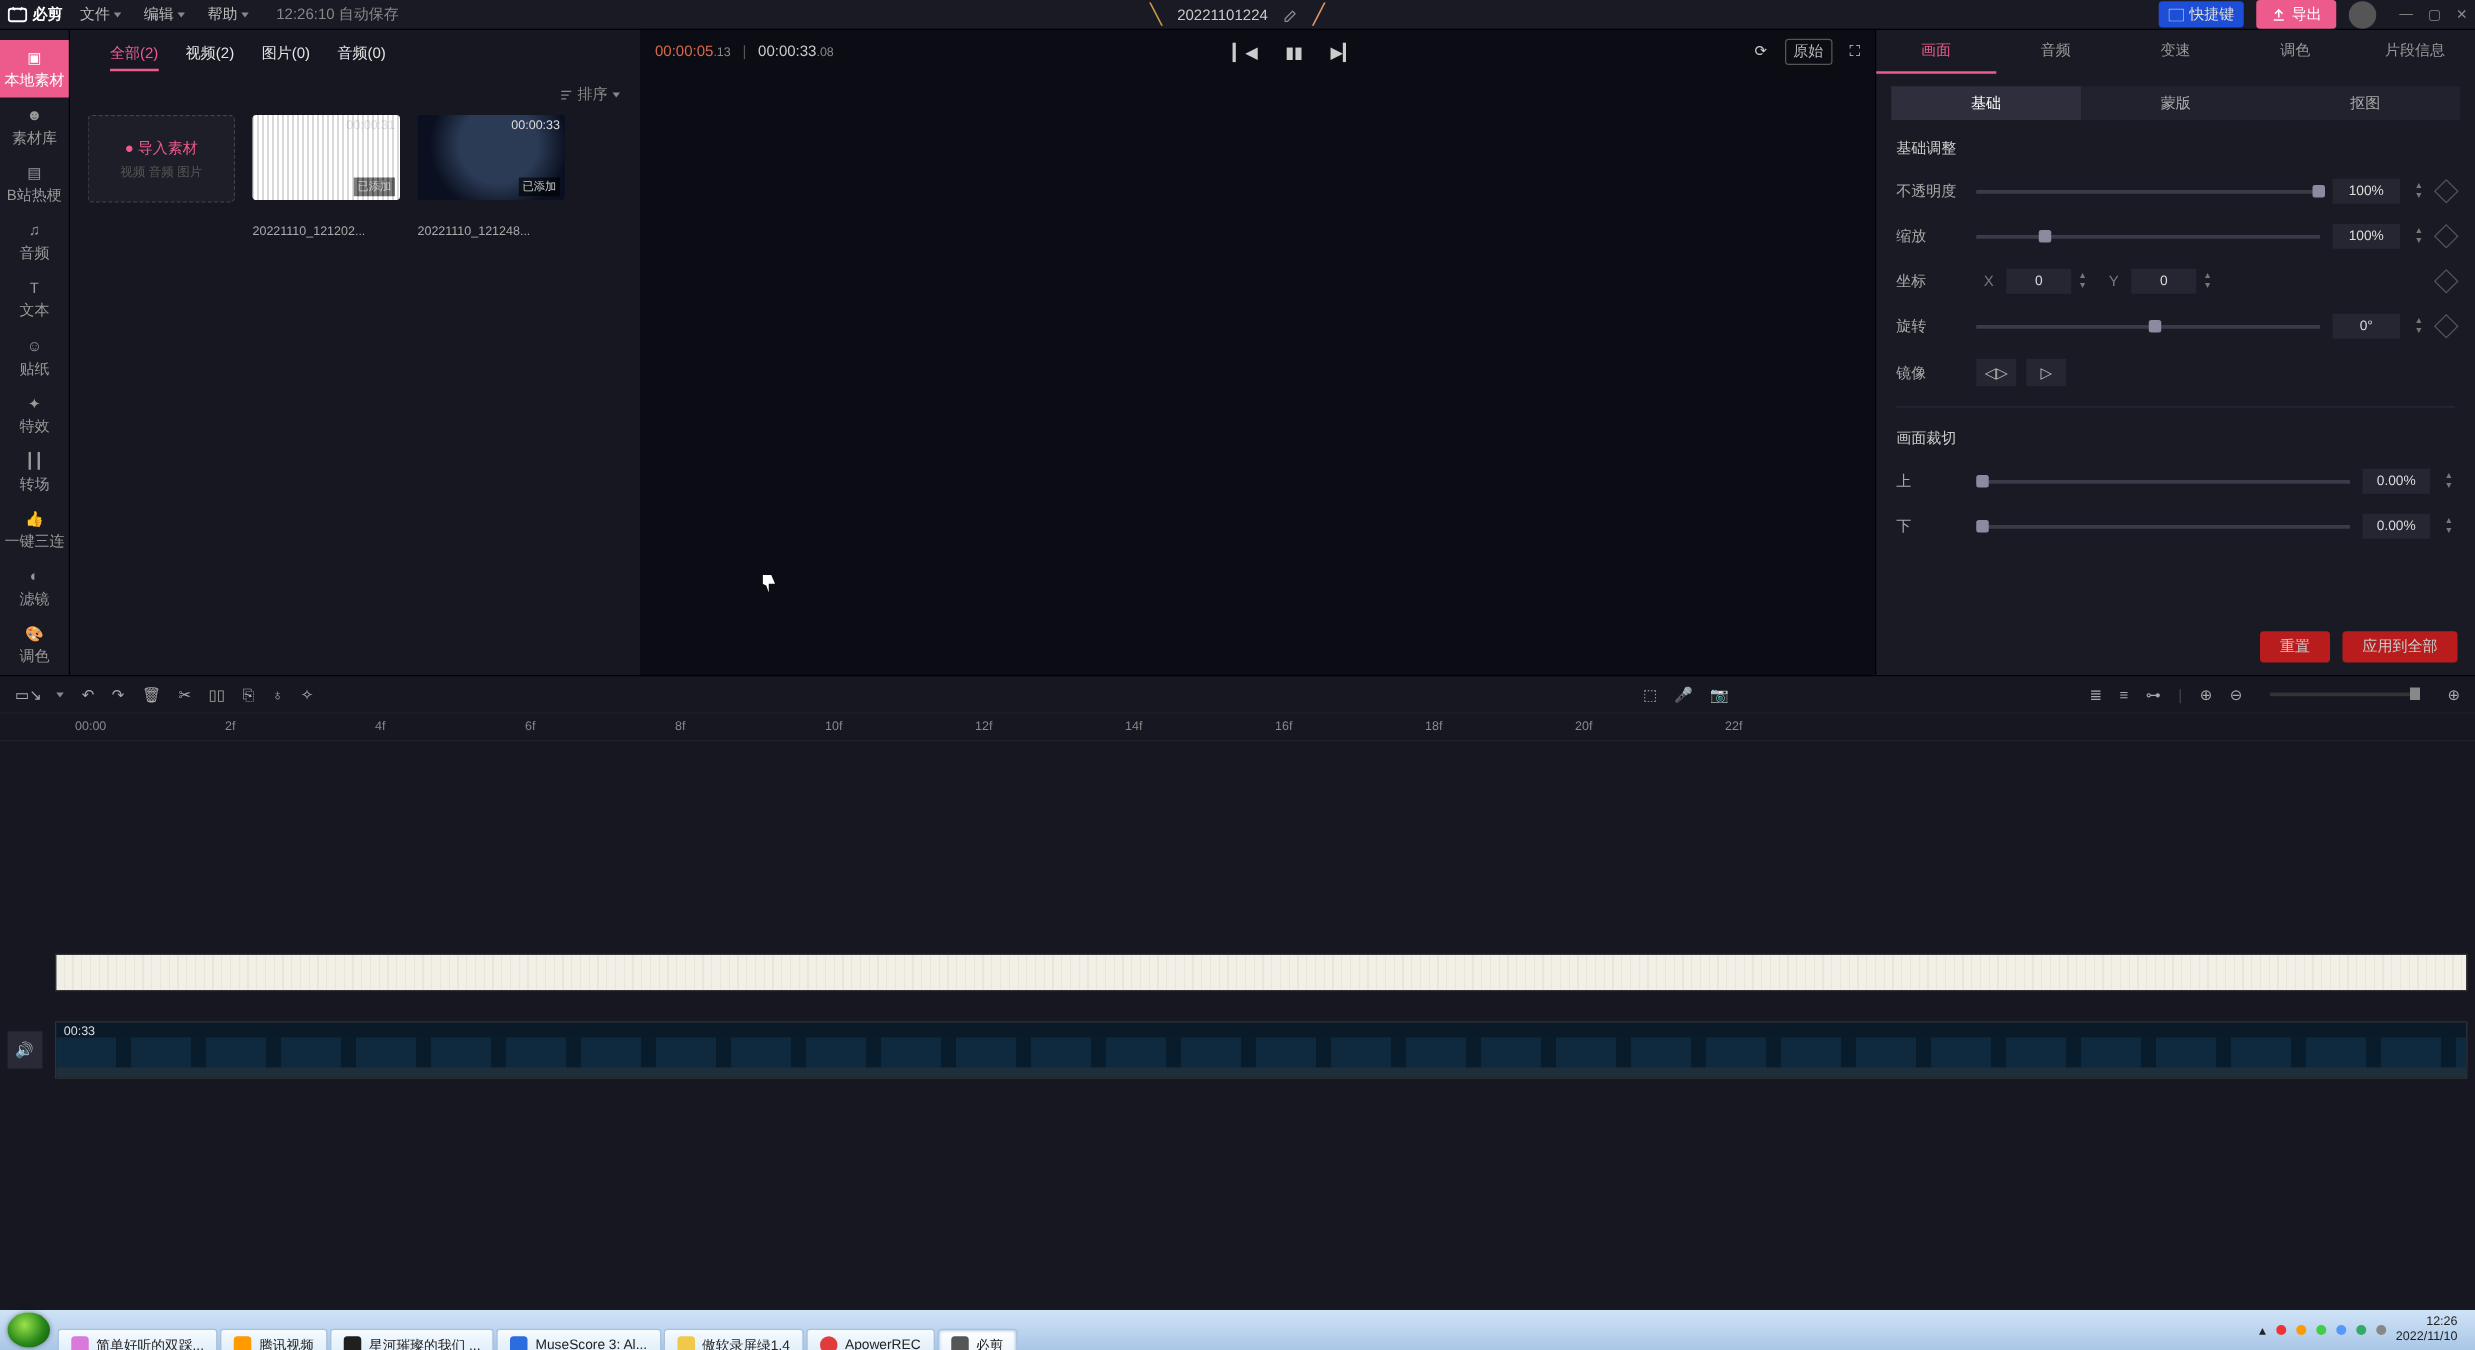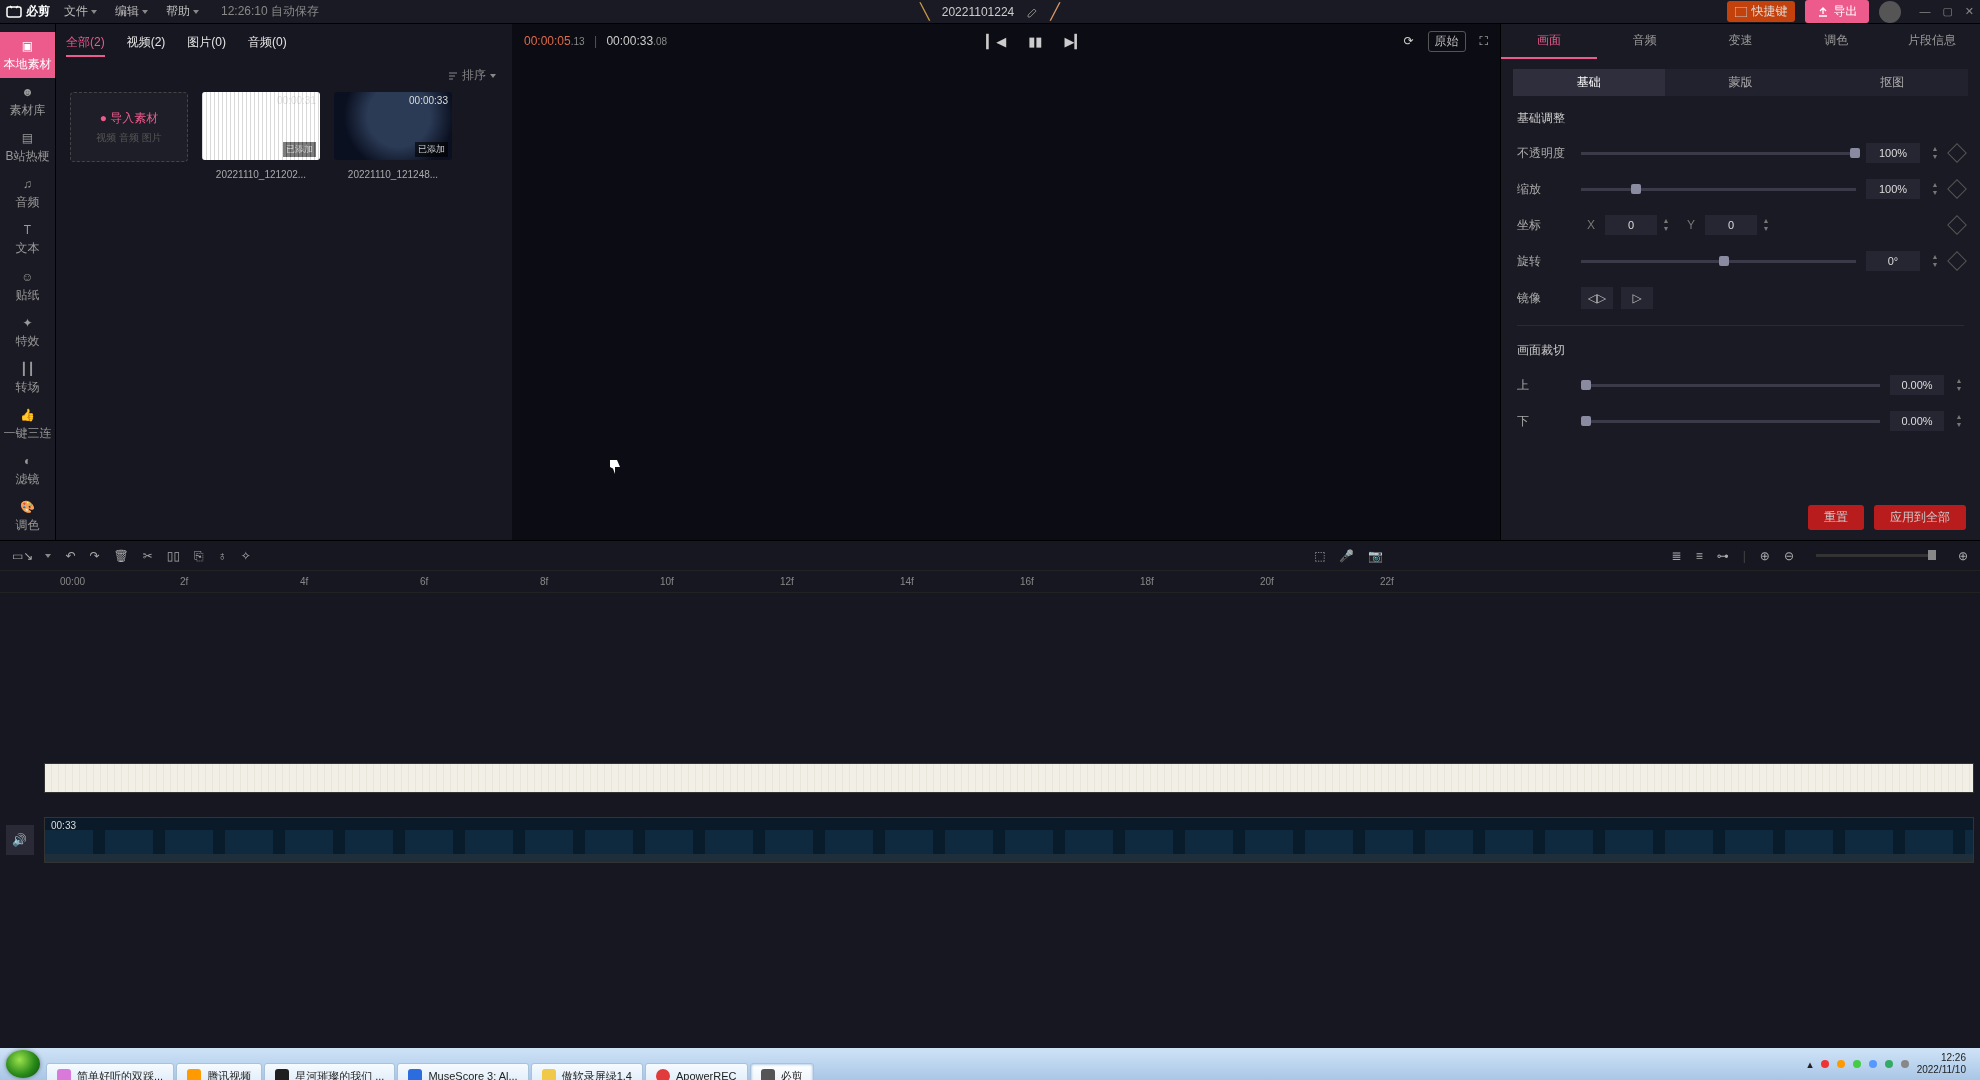--- a/index.html
+++ b/index.html
@@ -6,41 +6,41 @@
 body { background:#000; color:#ccc; font-size:12px; width:1980px; height:1080px; overflow:hidden; position:relative; }
 .titlebar { height:24px; background:#1a1a24; display:flex; align-items:center; padding:0 6px; border-bottom:1px solid #000; }
 .logo { display:flex; align-items:center; gap:4px; margin-right:14px; color:#fff; font-weight:bold; }
 .menu { display:flex; gap:18px; align-items:center; margin-right:18px; }
 .menu-item { display:flex; align-items:center; gap:3px; color:#bbb; cursor:pointer; }
 .caret-down { width:0; height:0; border-left:3px solid transparent; border-right:3px solid transparent; border-top:4px solid #888; }
 .autosave { color:#888; margin-left:4px; }
 .title-center { position:absolute; left:50%; transform:translateX(-50%); display:flex; align-items:center; gap:12px; color:#ccc; }
 .title-center .slash { color:#c94; font-size:16px; }
 .title-right { margin-left:auto; display:flex; align-items:center; gap:10px; }
-.shortcut-btn { display:flex; align-items:center; gap:4px; background:#c2410c; padding:2px 8px; border-radius:3px; color:#ddd; cursor:pointer; }
+.shortcut-btn { display:flex; align-items:center; gap:4px; background:#1d4ed8; padding:2px 8px; border-radius:3px; color:#ddd; cursor:pointer; }
 .export-btn { display:flex; align-items:center; gap:4px; background:#ed5b8c; padding:3px 12px; border-radius:3px; color:#fff; cursor:pointer; }
 .avatar { width:22px; height:22px; border-radius:50%; background:#555; cursor:pointer; }
 .win-ctrl { display:flex; gap:12px; margin-left:8px; color:#888; }
 .win-ctrl span { cursor:pointer; font-size:11px; }
 .main { display:flex; height:516px; background:#171722; }
 .left-nav { width:56px; background:#1a1a24; display:flex; flex-direction:column; align-items:center; padding-top:8px; border-right:1px solid #000; }
 .nav-item { width:100%; height:48px; display:flex; flex-direction:column; align-items:center; justify-content:center; gap:2px; color:#999; cursor:pointer; }
 .nav-item.active { background:#ed5b8c; color:#fff; }
 .nav-icon { width:16px; height:16px; display:flex; align-items:center; justify-content:center; }
 .media-panel { width:456px; background:#171722; display:flex; flex-direction:column; }
-.media-tabs { display:flex; gap:22px; padding:10px 10px 6px; }
+.media-tabs { display:flex; gap:22px; padding:10px 32px 6px; }
 .media-tab { color:#e5e5e5; cursor:pointer; padding-bottom:4px; }
 .media-tab.active { color:#ed5b8c; border-bottom:2px solid #ed5b8c; }
 .sort-row { display:flex; justify-content:flex-end; padding:4px 16px 8px; }
 .sort-btn { color:#888; display:flex; align-items:center; gap:4px; cursor:pointer; }
 .media-grid { display:flex; flex-wrap:wrap; gap:14px; padding:0 14px; }
 .import-tile { width:118px; height:70px; border:1px dashed #444; border-radius:4px; display:flex; flex-direction:column; align-items:center; justify-content:center; gap:4px; background:#1e1e28; cursor:pointer; }
 .import-tile .plus { color:#ed5b8c; }
 .import-tile .sub { font-size:10px; color:#555; }
-.clip-tile { width:118px; display:flex; flex-direction:column; gap:9px; cursor:pointer;align-items:center; }
+.clip-tile { width:118px; display:flex; flex-direction:column; gap:20px; cursor:pointer; }
 .clip-thumb { width:118px; height:68px; background:#222; border-radius:3px; position:relative; overflow:hidden; }
 .clip-thumb .dur { position:absolute; top:3px; right:4px; font-size:10px; color:#ddd; }
 .clip-thumb .badge { position:absolute; bottom:3px; right:4px; font-size:9px; background:rgba(0,0,0,.6); padding:1px 3px; color:#ccc; }
 .clip-name { font-size:10px; color:#aaa; white-space:nowrap; overflow:hidden; text-overflow:ellipsis; }
 .thumb-score { background:linear-gradient(#fff,#fff); position:relative; }
 .thumb-score::after { content:""; position:absolute; inset:0; background:repeating-linear-gradient(90deg,#000 0 1px,#fff 1px 4px); opacity:.15; }
 .thumb-drums { background:radial-gradient(circle at 55% 35%, #2b3a55 0 40%, #0a1020 70%) ,#0a1020; }
 .preview { flex:1; background:#0c0c14; display:flex; flex-direction:column; }
 .video-frame { flex:1; margin:6px auto 0; width:730px; background:#050507; position:relative; overflow:hidden; }
 .drum-scene { position:absolute; inset:0; background:

